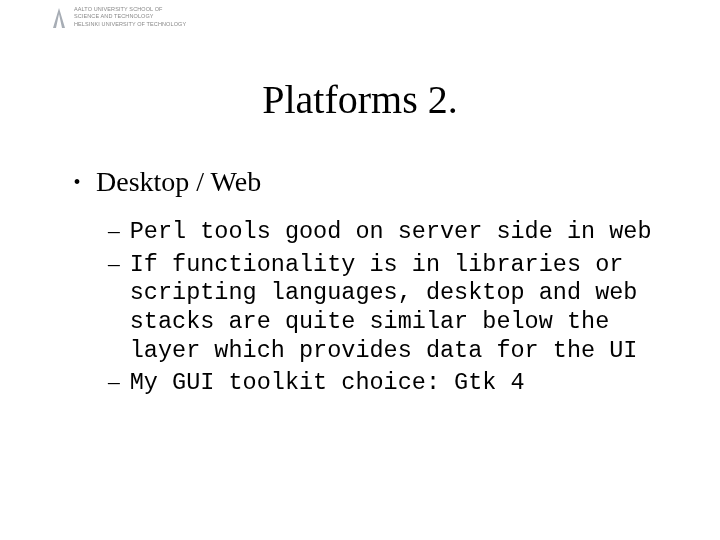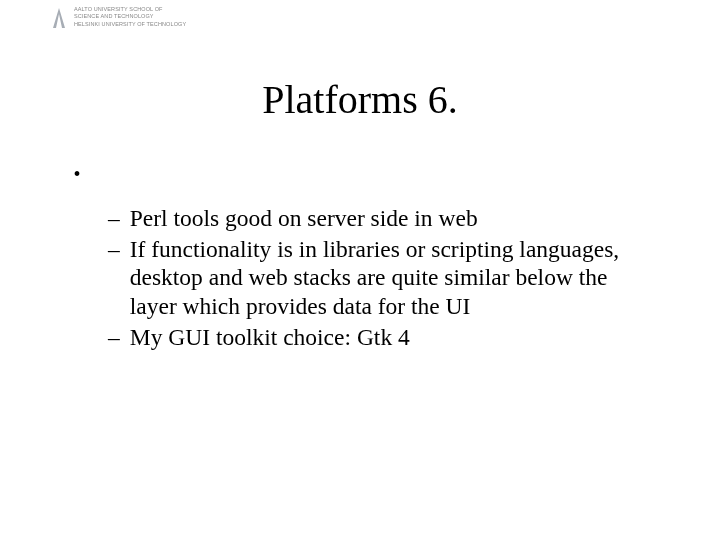--- a/index.html
+++ b/index.html
@@ -8,43 +8,44 @@
   .logo-block { position: absolute; top: 6px; left: 50px; display: flex; align-items: flex-start; gap: 6px; }
   .logo-mark { width: 18px; height: 24px; }
   .logo-mark svg { width: 100%; height: 100%; display: block; }
   .affil { font-family: Arial, Helvetica, sans-serif; font-size: 5.5px; line-height: 1.35; letter-spacing: 0.02em; color: #888; white-space: pre; }
   .title { position: absolute; top: 76px; left: 0; width: 100%; text-align: center; font-size: 40px; font-weight: 400; }
   .body { position: absolute; top: 166px; left: 70px; width: 590px; }
   .lvl1 { display: flex; align-items: baseline; gap: 12px; font-size: 28px; margin-bottom: 18px; }
   .lvl1 .dot { font-size: 20px; line-height: 1; transform: translateY(-2px); display: inline-block; width: 14px; text-align: center; }
   .lvl2 { display: flex; align-items: baseline; gap: 10px; font-size: 23.5px; line-height: 1.22; margin-left: 38px; margin-bottom: 2px; }
   .lvl2 .dash { flex: 0 0 auto; }
-  .lvl2 .txt { flex: 1 1 auto; }
+  .lvl2 .txt { flex: 1 1 auto; font-family: Liberation Mono, monospace; }
 </style>
 </head>
 <body>
 
 <div class="slide">
 
   <div class="logo-block">
     <div class="logo-mark">
       <svg viewBox="0 0 18 24">
         <path d="M3 22 L9 2 L15 22 L12 22 L9 8 L6 22 Z" fill="#a7adb5"></path>
       </svg>
     </div>
     <div class="affil"><span>AALTO UNIVERSITY SCHOOL OF</span>
 <span>SCIENCE AND TECHNOLOGY</span>
 <span>HELSINKI UNIVERSITY OF TECHNOLOGY</span></div>
   </div>
 
-  <div class="title">Platforms 6.</div>
+  <div class="title">Platforms 2.</div>
 
   <div class="body">
     <div class="lvl1">
       <span class="dot">•</span>
+      <span>Desktop / Web</span>
     </div>
     <div class="lvl2">
       <span class="dash">–</span>
       <span class="txt">Perl tools good on server side in web</span>
     </div>
     <div class="lvl2">
       <span class="dash">–</span>
       <span class="txt">If functionality is in libraries or scripting languages, desktop and web stacks are quite similar below the layer which provides data for the UI</span>
     </div>
     <div class="lvl2">

